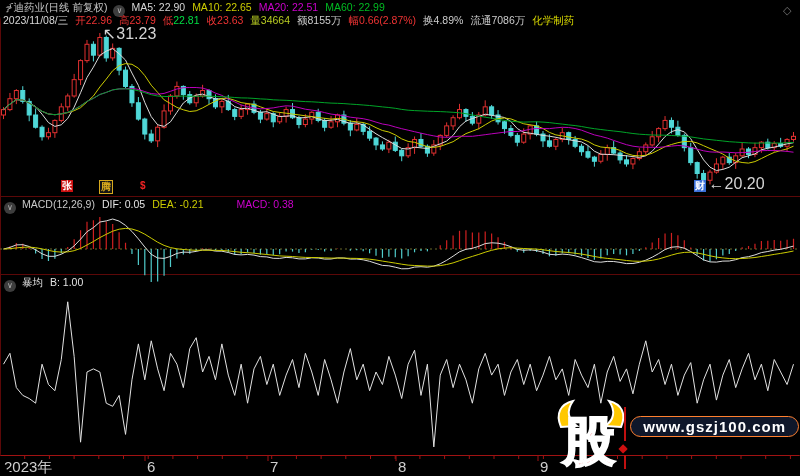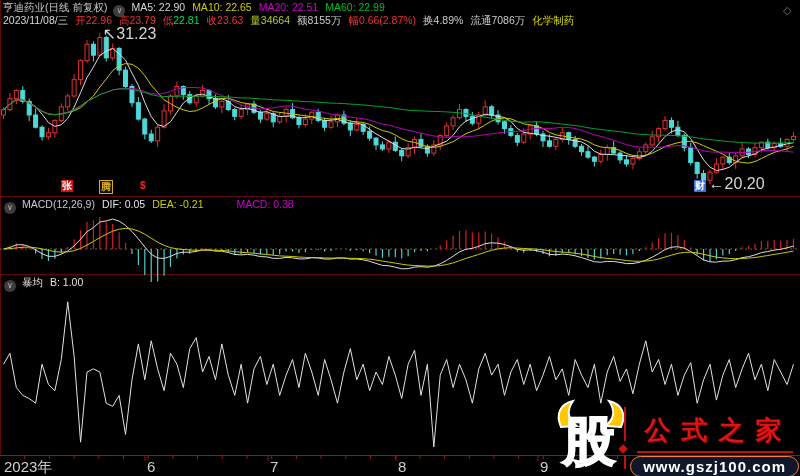--- a/index.html
+++ b/index.html
@@ -1,17 +1,17 @@
 <!DOCTYPE html>
 <html><head>
 <meta charset="utf-8">
 <style>
   html,body{margin:0;padding:0;background:#000;}
   .stage{position:relative;width:800px;height:476px;background:#000;overflow:hidden;
-         font-family:"Liberation Sans","DejaVu Sans",sans-serif;}
+         font-family:"Liberation Sans","DejaVu Sans",sans-serif;border-radius:23px;}
   #chart-svg{position:absolute;left:0;top:0;}
   .row{position:absolute;white-space:nowrap;font-size:10.5px;line-height:12px;}
   .row span.tk{margin-right:7px;}
   .row span.tk.ng{margin-right:0;}
   .collapse-icon{display:inline-block;width:12px;height:12px;border-radius:50%;
     background:#3d3d3d;color:#b5b5b5;font-size:8px;line-height:12px;text-align:center;
     margin:0 6px;vertical-align:-2px;}
   .corner-icon{position:absolute;left:783px;top:4px;color:#777;font-size:11px;}
   .marker{position:absolute;font-size:10px;line-height:12px;padding:0 1px;font-weight:bold;}
   .annot{position:absolute;color:#d5d5d5;font-size:16px;}
@@ -491,18 +491,17 @@
       <svg class="horns" width="80" height="30" viewBox="0 0 80 30">
         <path d="M10 28 C4 14 10 5 22 2 C15 12 17 21 26 27 Z" fill="#ffc800" stroke="#fff" stroke-width="2"></path>
         <path d="M70 28 C76 14 70 5 58 2 C65 12 63 21 54 27 Z" fill="#ffc800" stroke="#fff" stroke-width="2"></path>
       </svg>
       <span class="gu">股</span>
     </div>
     <div class="logo-divider">
       <span class="logo-diamond">◆</span>
     </div>
     <div class="logo-right">
-      <div class="logo-title">公式之家</div>
       <div class="logo-url">www.gszj100.com</div>
     </div>
   </div>
 
 </div>
 
 </body></html>

